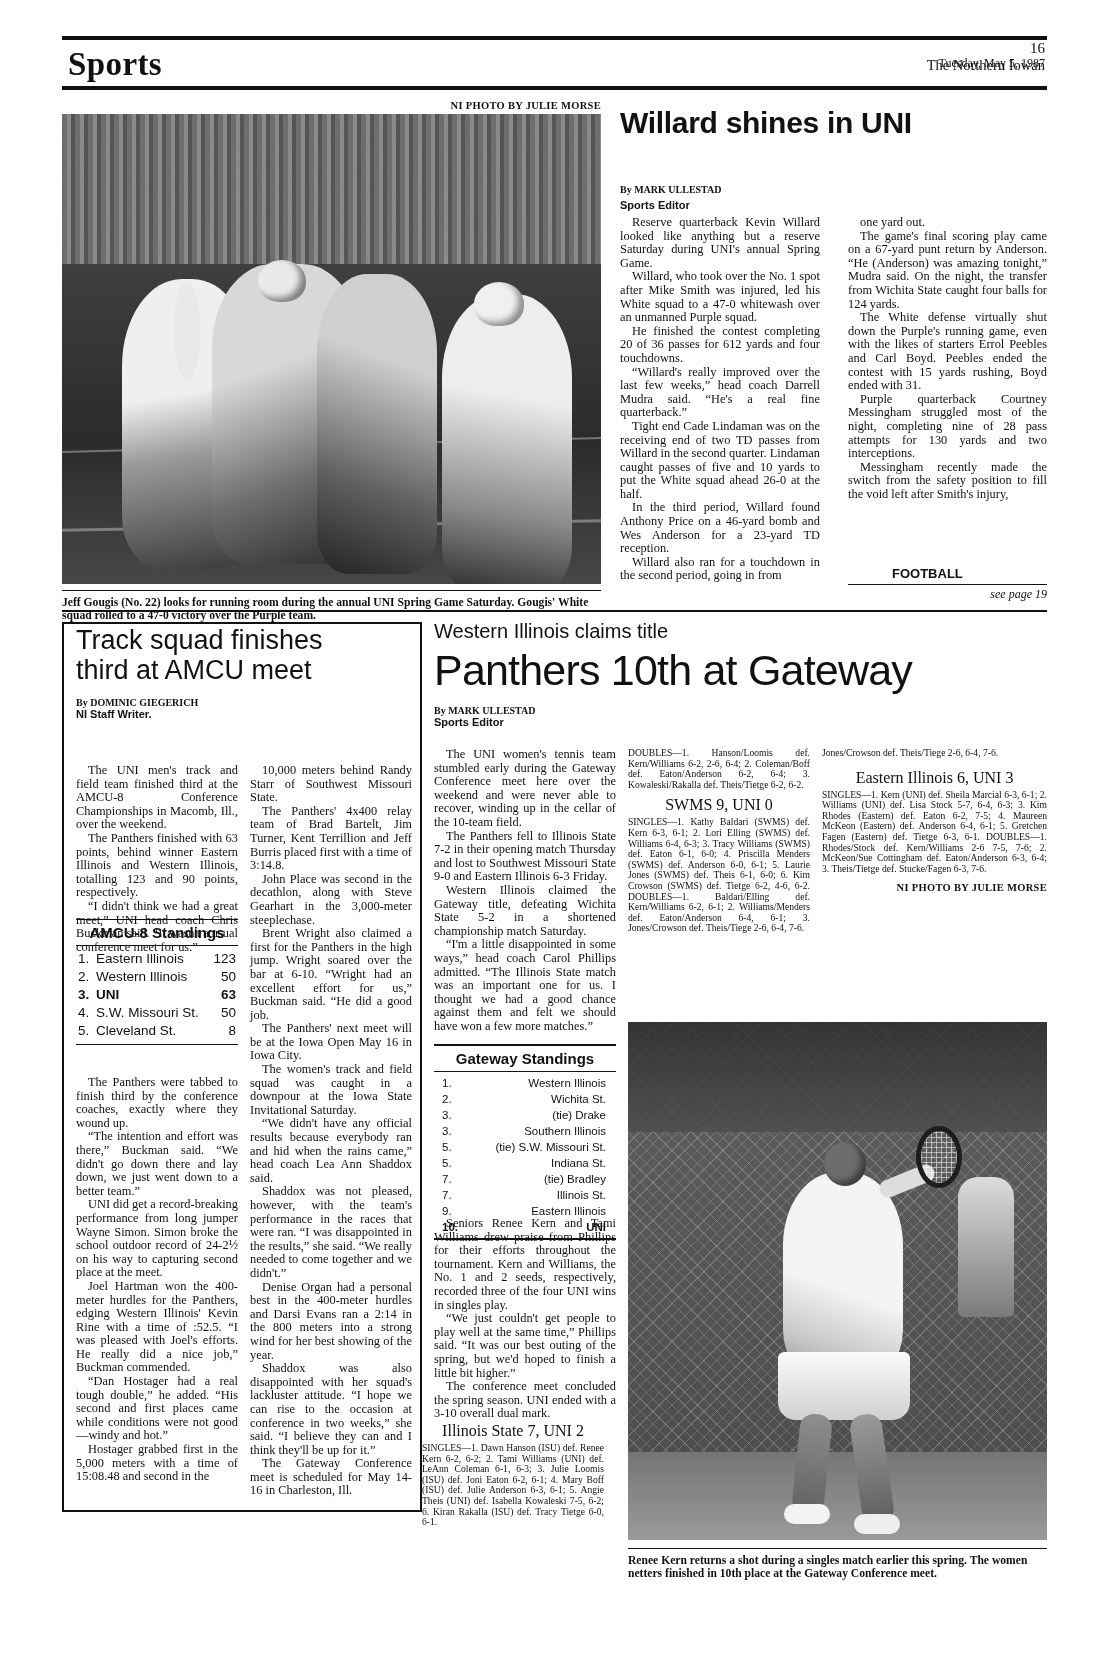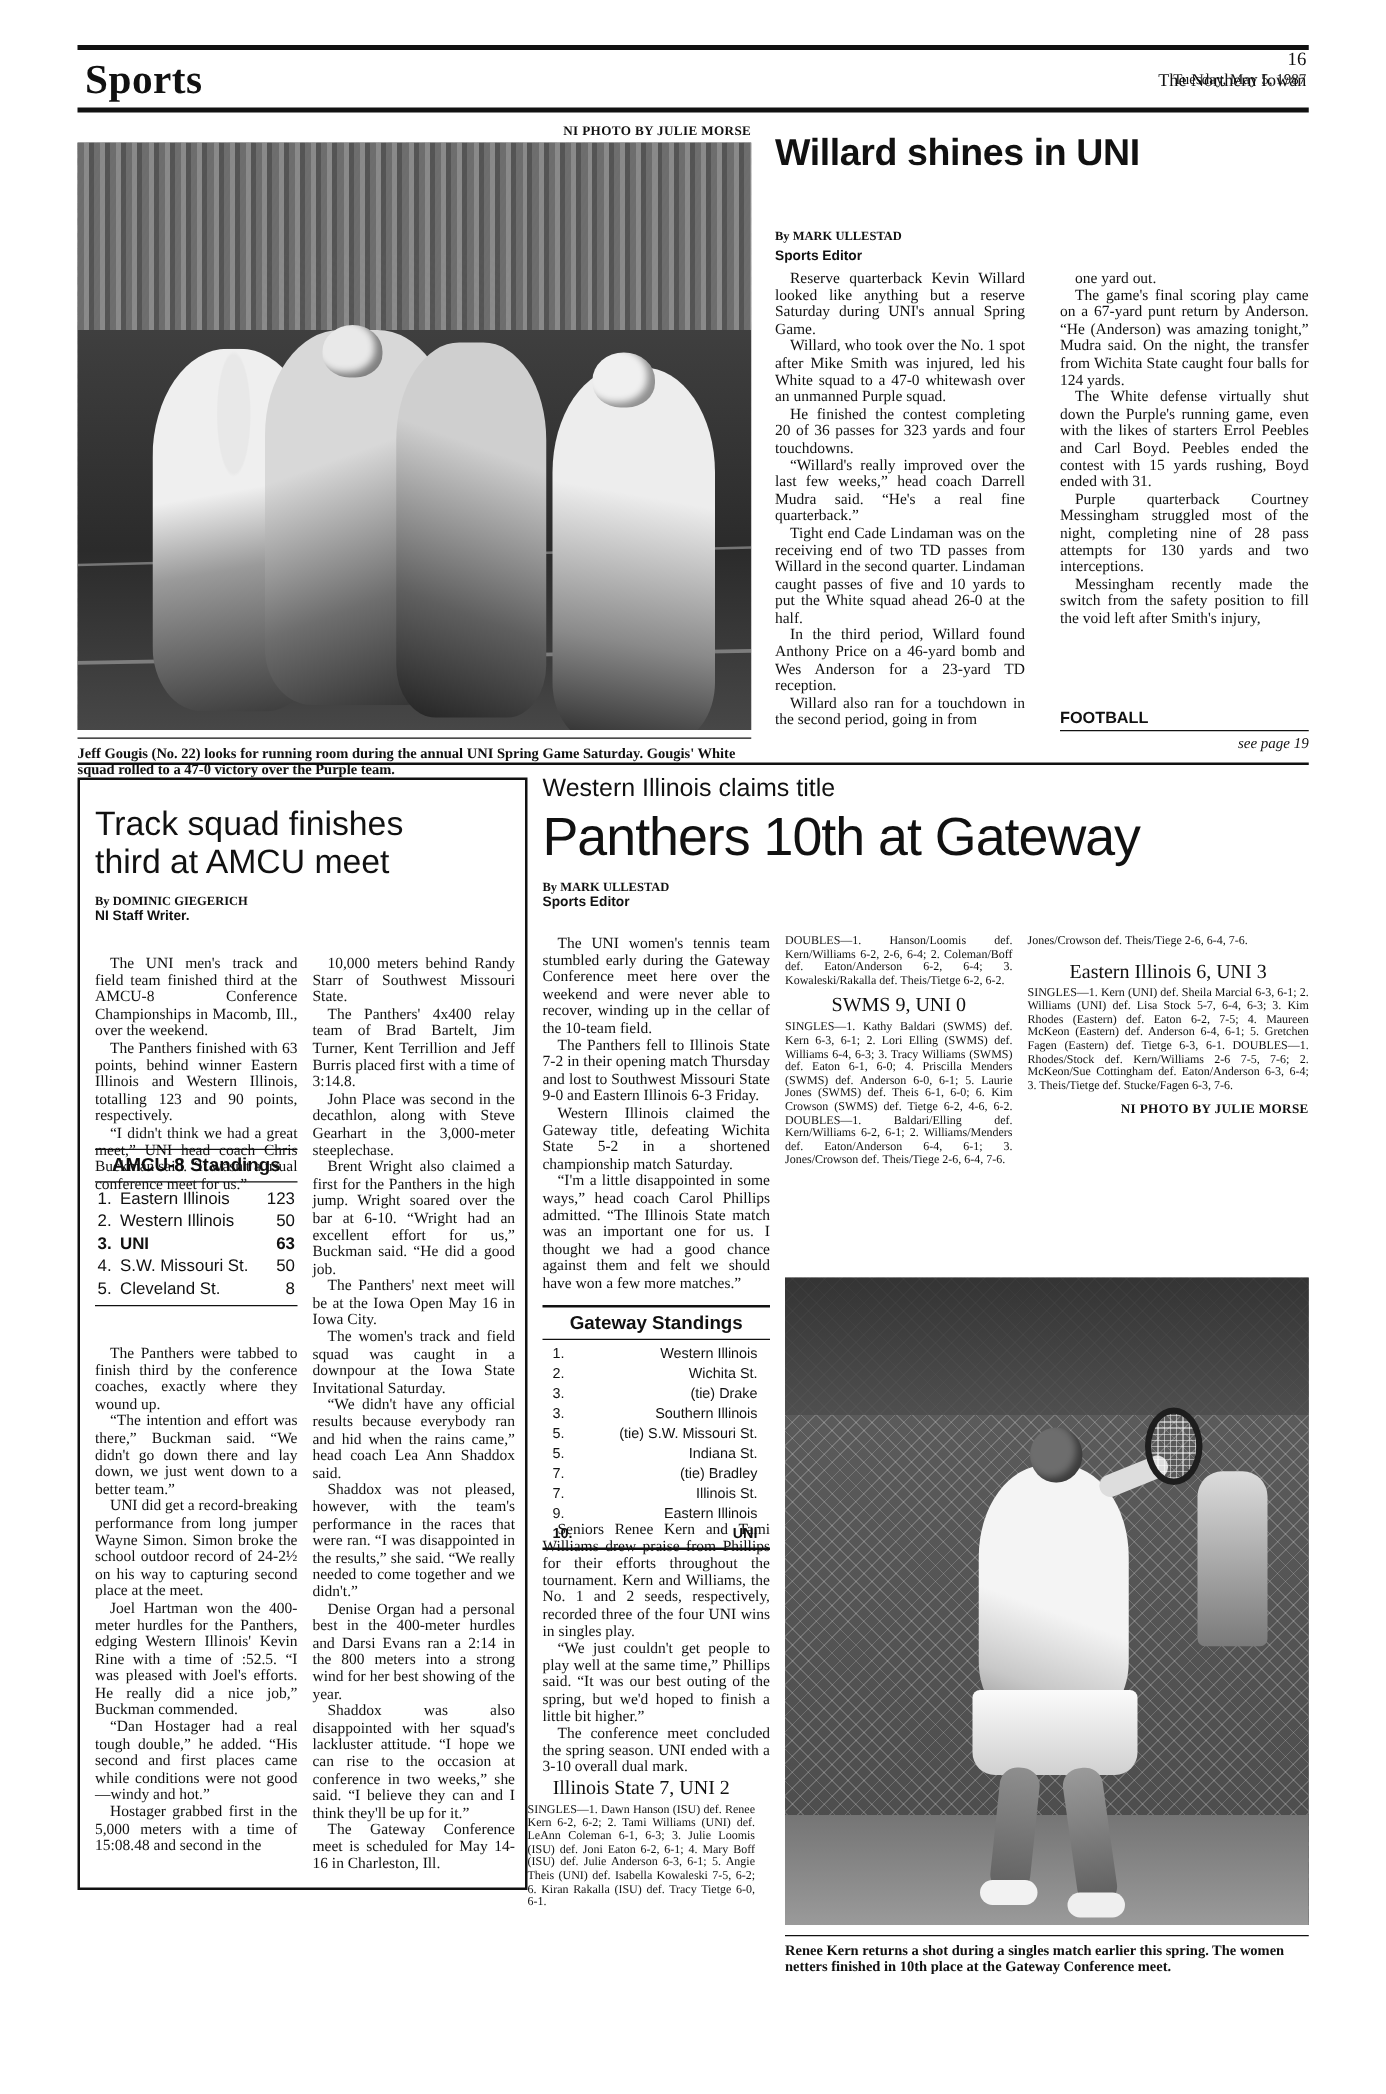--- a/index.html
+++ b/index.html
@@ -71,21 +71,21 @@
 
   .gw-row { display:flex; font-family:"Liberation Sans",sans-serif; font-size:11.5px; line-height:16px; }
   .gw-row .n { width:30px; padding-left:8px;}
   .gw-row .t { flex:1; text-align:right; padding-right:10px;}
   .gw-row.bold { font-weight:bold; }
 
   .agate { font-size:9.6px; line-height:10.6px; text-align:justify; }
   .agate-head { text-align:center; font-size:16px; font-family:"Liberation Serif",serif; }
 
   .cont { font-style:italic; font-size:12px; text-align:right; }
-  .football-kicker { font-family:"Liberation Sans",sans-serif; font-weight:bold; font-size:13px; }
+  .football-kicker { font-family:"Liberation Sans",sans-serif; font-weight:bold; font-size:13px;margin-left:44px; }
 </style>
 </head>
 <body>
 
 <div class="page">
 
   <div class="masthead">
     <div class="rule-top"></div>
     <div class="sports">Sports</div>
     <div class="pageno">16</div>
@@ -135,21 +135,21 @@
     <div class="cap" style="position:absolute; left:0; top:496px; width:539px;">Jeff Gougis (No. 22) looks for running room during the annual UNI Spring Game Saturday. Gougis' White squad rolled to a 47-0 victory over the Purple team.</div>
 
     <div class="hl-main" style="position:absolute; left:558px; top:6px; width:427px;">Willard shines in UNI</div>
 
     <div class="hdr-byline" style="position:absolute; left:558px; top:84px;">By MARK ULLESTAD</div>
     <div class="hdr-byline2" style="position:absolute; left:558px; top:99px;">Sports Editor</div>
 
     <div class="body-text" style="position:absolute; left:558px; top:116px; width:200px;">
       <p>Reserve quarterback Kevin Willard looked like anything but a reserve Saturday during UNI's annual Spring Game.</p>
       <p>Willard, who took over the No. 1 spot after Mike Smith was injured, led his White squad to a 47-0 whitewash over an unmanned Purple squad.</p>
-      <p>He finished the contest completing 20 of 36 passes for 323 yards and four touchdowns.</p>
+      <p>He finished the contest completing 20 of 36 passes for 612 yards and four touchdowns.</p>
       <p>“Willard's really improved over the last few weeks,” head coach Darrell Mudra said. “He's a real fine quarterback.”</p>
       <p>Tight end Cade Lindaman was on the receiving end of two TD passes from Willard in the second quarter. Lindaman caught passes of five and 10 yards to put the White squad ahead 26-0 at the half.</p>
       <p>In the third period, Willard found Anthony Price on a 46-yard bomb and Wes Anderson for a 23-yard TD reception.</p>
       <p>Willard also ran for a touchdown in the second period, going in from</p>
     </div>
 
     <div class="body-text" style="position:absolute; left:786px; top:116px; width:199px;">
       <p>one yard out.</p>
       <p>The game's final scoring play came on a 67-yard punt return by Anderson. “He (Anderson) was amazing tonight,” Mudra said. On the night, the transfer from Wichita State caught four balls for 124 yards.</p>
       <p>The White defense virtually shut down the Purple's running game, even with the likes of starters Errol Peebles and Carl Boyd. Peebles ended the contest with 15 yards rushing, Boyd ended with 31.</p>
@@ -158,21 +158,21 @@
     </div>
 
     <div class="football-kicker" style="position:absolute; left:786px; top:466px;">FOOTBALL</div>
     <div class="hair" style="position:absolute; left:786px; top:484px; width:199px;"></div>
     <div class="cont" style="position:absolute; left:786px; top:487px; width:199px;">see page 19</div>
   </div>
 
   <div class="rule" style="position:absolute; left:62px; right:62px; top:610px;"></div>
 
   <div style="position:absolute; left:62px; top:622px; width:360px; height:890px; border:2px solid #111;">
-    <div class="hl-script" style="padding:20px 12px 0 12px;">Track squad finishes</div>
+    <div class="hl-script" style="padding:1px 12px 0 12px;">Track squad finishes</div>
     <div class="hl-script" style="padding:0 12px 0 12px;">third at AMCU meet</div>
 
     <div class="hdr-byline" style="padding:12px 12px 0 12px;">By DOMINIC GIEGERICH</div>
     <div class="hdr-byline2" style="padding:0 12px 0 12px;">NI Staff Writer.</div>
 
     <div style="position:absolute; left:12px; top:140px; width:162px;" class="body-text">
       <p>The UNI men's track and field team finished third at the AMCU-8 Conference Championships in Macomb, Ill., over the weekend.</p>
       <p>The Panthers finished with 63 points, behind winner Eastern Illinois and Western Illinois, totalling 123 and 90 points, respectively.</p>
       <p>“I didn't think we had a great meet,” UNI head coach Chris Buckman said. “It wasn't a usual conference meet for us.”</p>
     </div>

